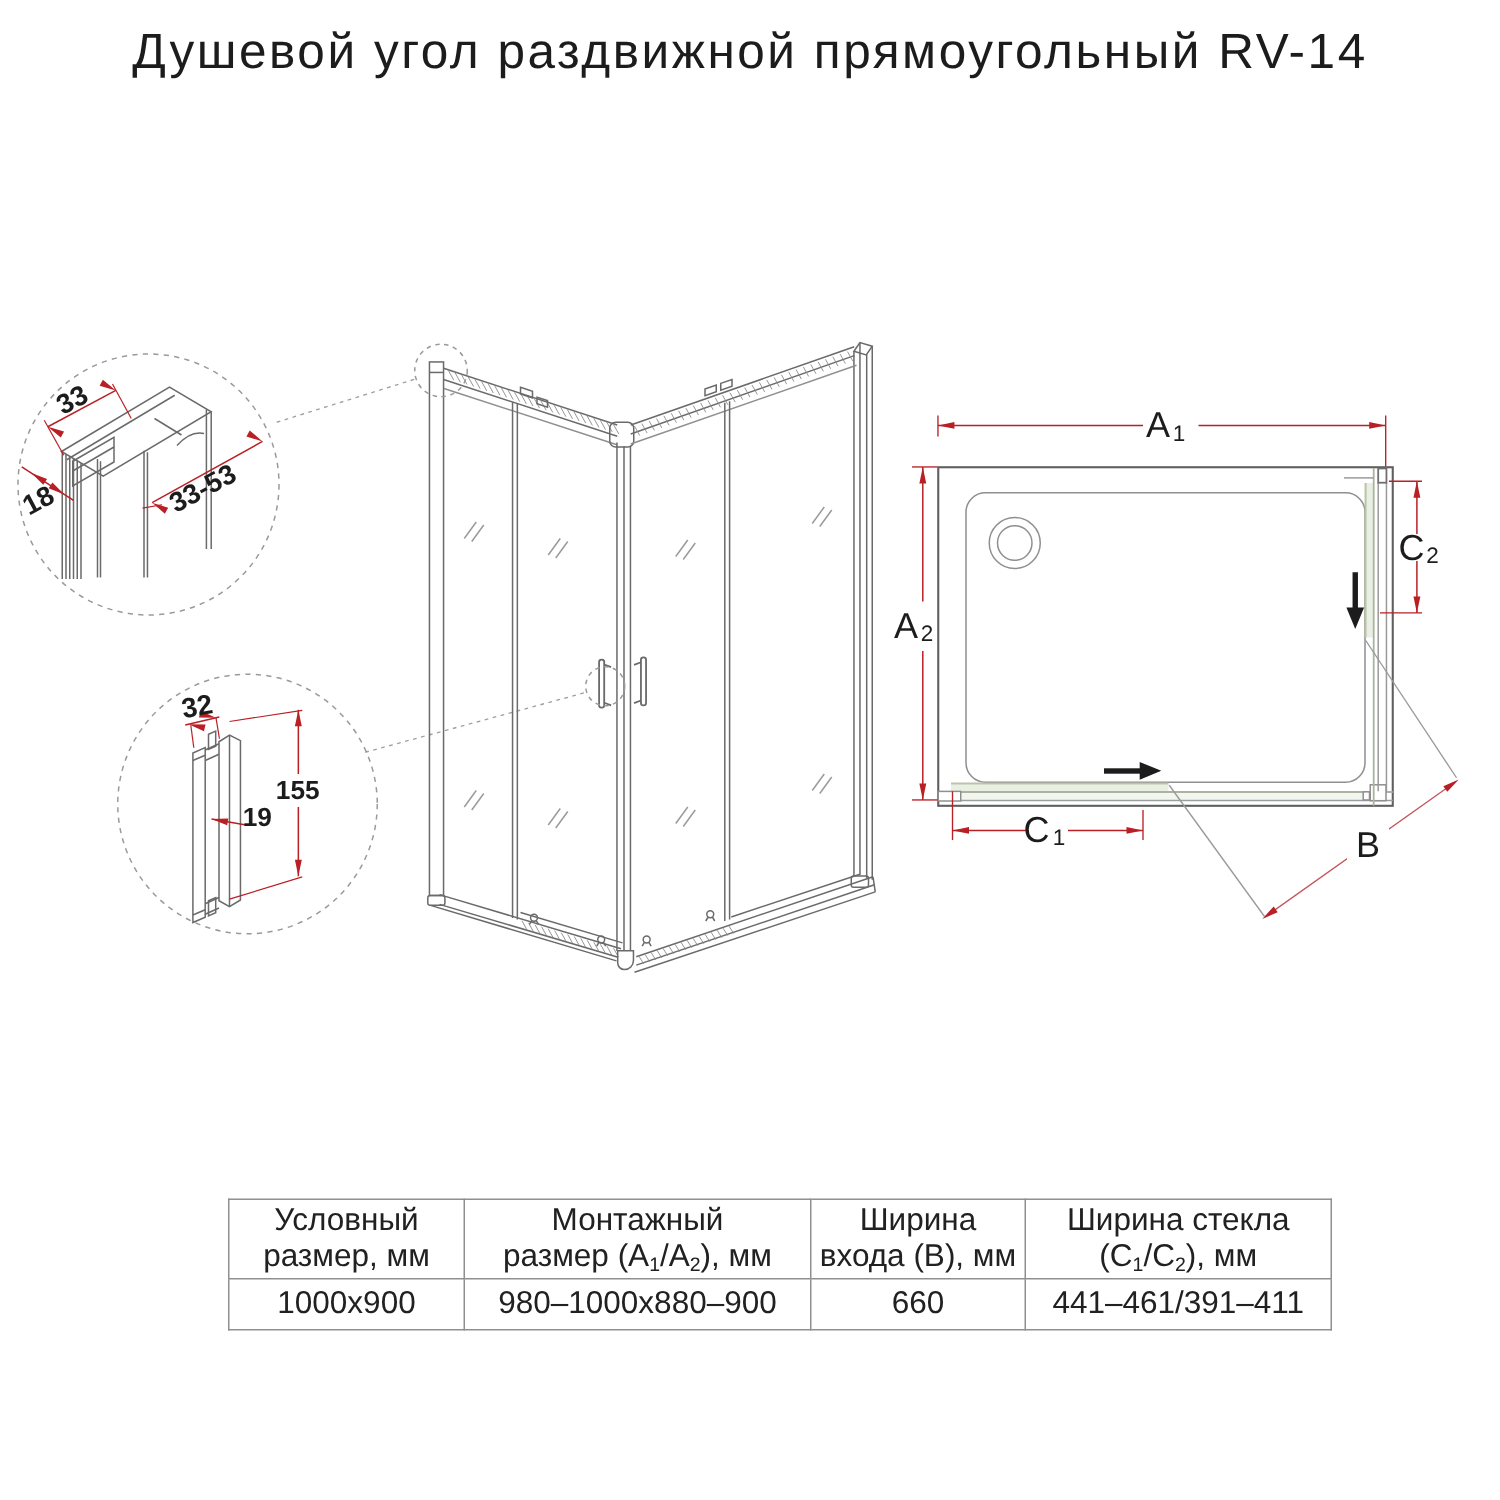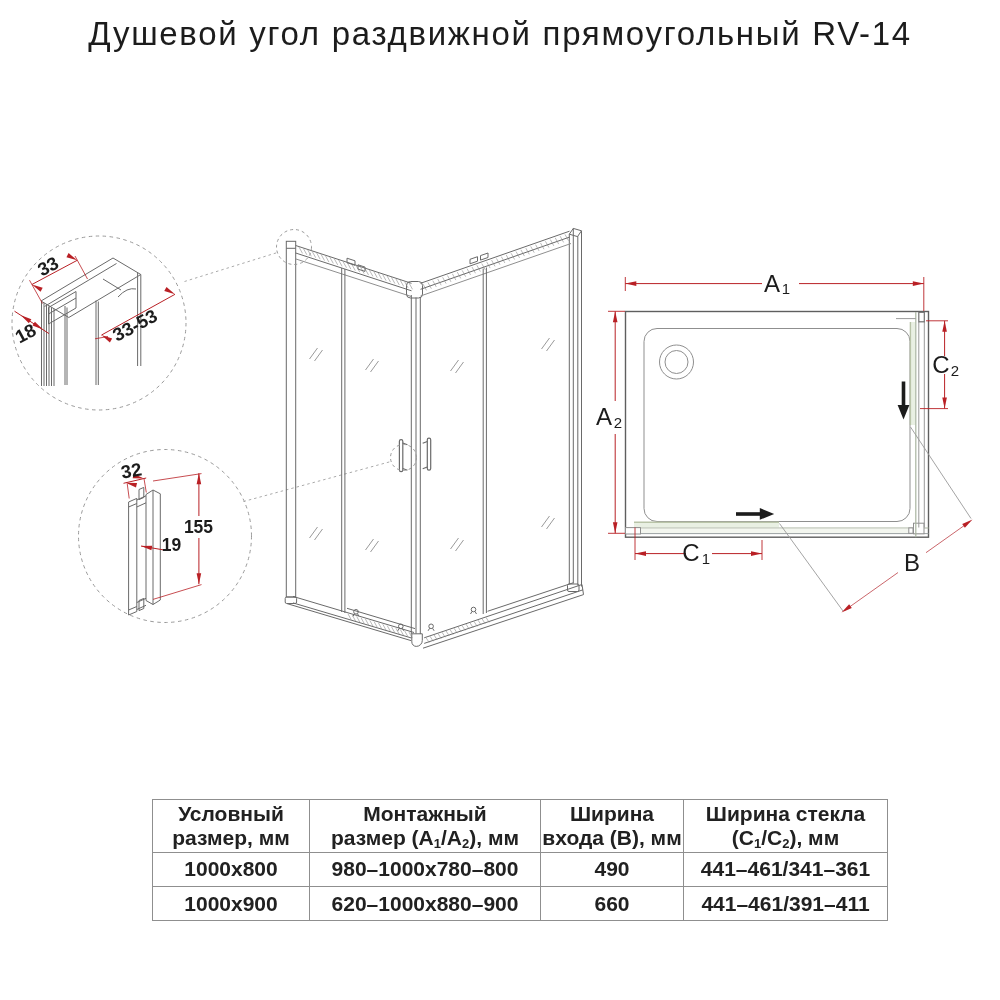--- a/index.html
+++ b/index.html
@@ -1,21 +1,21 @@
 <!DOCTYPE html>
 <html><head>
 <meta charset="utf-8">
 <style>
   html,body{margin:0;padding:0;background:#ffffff;width:1000px;height:1000px;overflow:hidden;}
   body{font-family:"Liberation Sans", sans-serif;}
   #page{position:relative;width:1000px;height:784px;}
   .title{position:absolute;left:0;top:0;width:1000px;text-align:center;color:#1c1c1c;}
   .t1{font-size:33px;letter-spacing:1.7px;}
   .t2{font-size:36px;letter-spacing:0.5px;}
-  table.spec{position:absolute;left:152px;top:799px;border-collapse:collapse;table-layout:fixed;color:#212121;font-weight:bold;}
+  table.spec{position:absolute;left:152px;top:799px;border-collapse:collapse;table-layout:fixed;color:#212121;}
   table.spec td{border:1px solid #8f8f8f;text-align:center;vertical-align:middle;padding:0;}
   table.spec .hd{font-size:21px;line-height:23.5px;height:52.5px;}
   table.spec .dr{font-size:21px;height:34.4px;}
   sub.s{font-size:13px;vertical-align:-3px;line-height:0;}
   svg{position:absolute;left:0;top:0;}
 </style>
 </head>
 <body>
 <div id="page">
 
@@ -471,30 +471,24 @@
       </colgroup>
 
     <tbody>
         <tr class="hd">
       <td>Условный<br>размер, мм</td>
       <td>Монтажный<br>размер (А<sub class="s">1</sub>/А<sub class="s">2</sub>), мм</td>
       <td>Ширина<br>входа (В), мм</td>
       <td>Ширина стекла<br>(С<sub class="s">1</sub>/С<sub class="s">2</sub>), мм</td>
     </tr>
 
-    <tr class="dr">
-          <td>1000x800</td>
-          <td>980–1000x780–800</td>
-          <td>490</td>
-          <td>441–461/341–361</td>
-        </tr>
 
     <tr class="dr">
           <td>1000x900</td>
-          <td>620–1000x880–900</td>
+          <td>980–1000x880–900</td>
           <td>660</td>
           <td>441–461/391–411</td>
         </tr>
 
 
   </tbody>
     </table>
 </div>
 
 </body></html>

